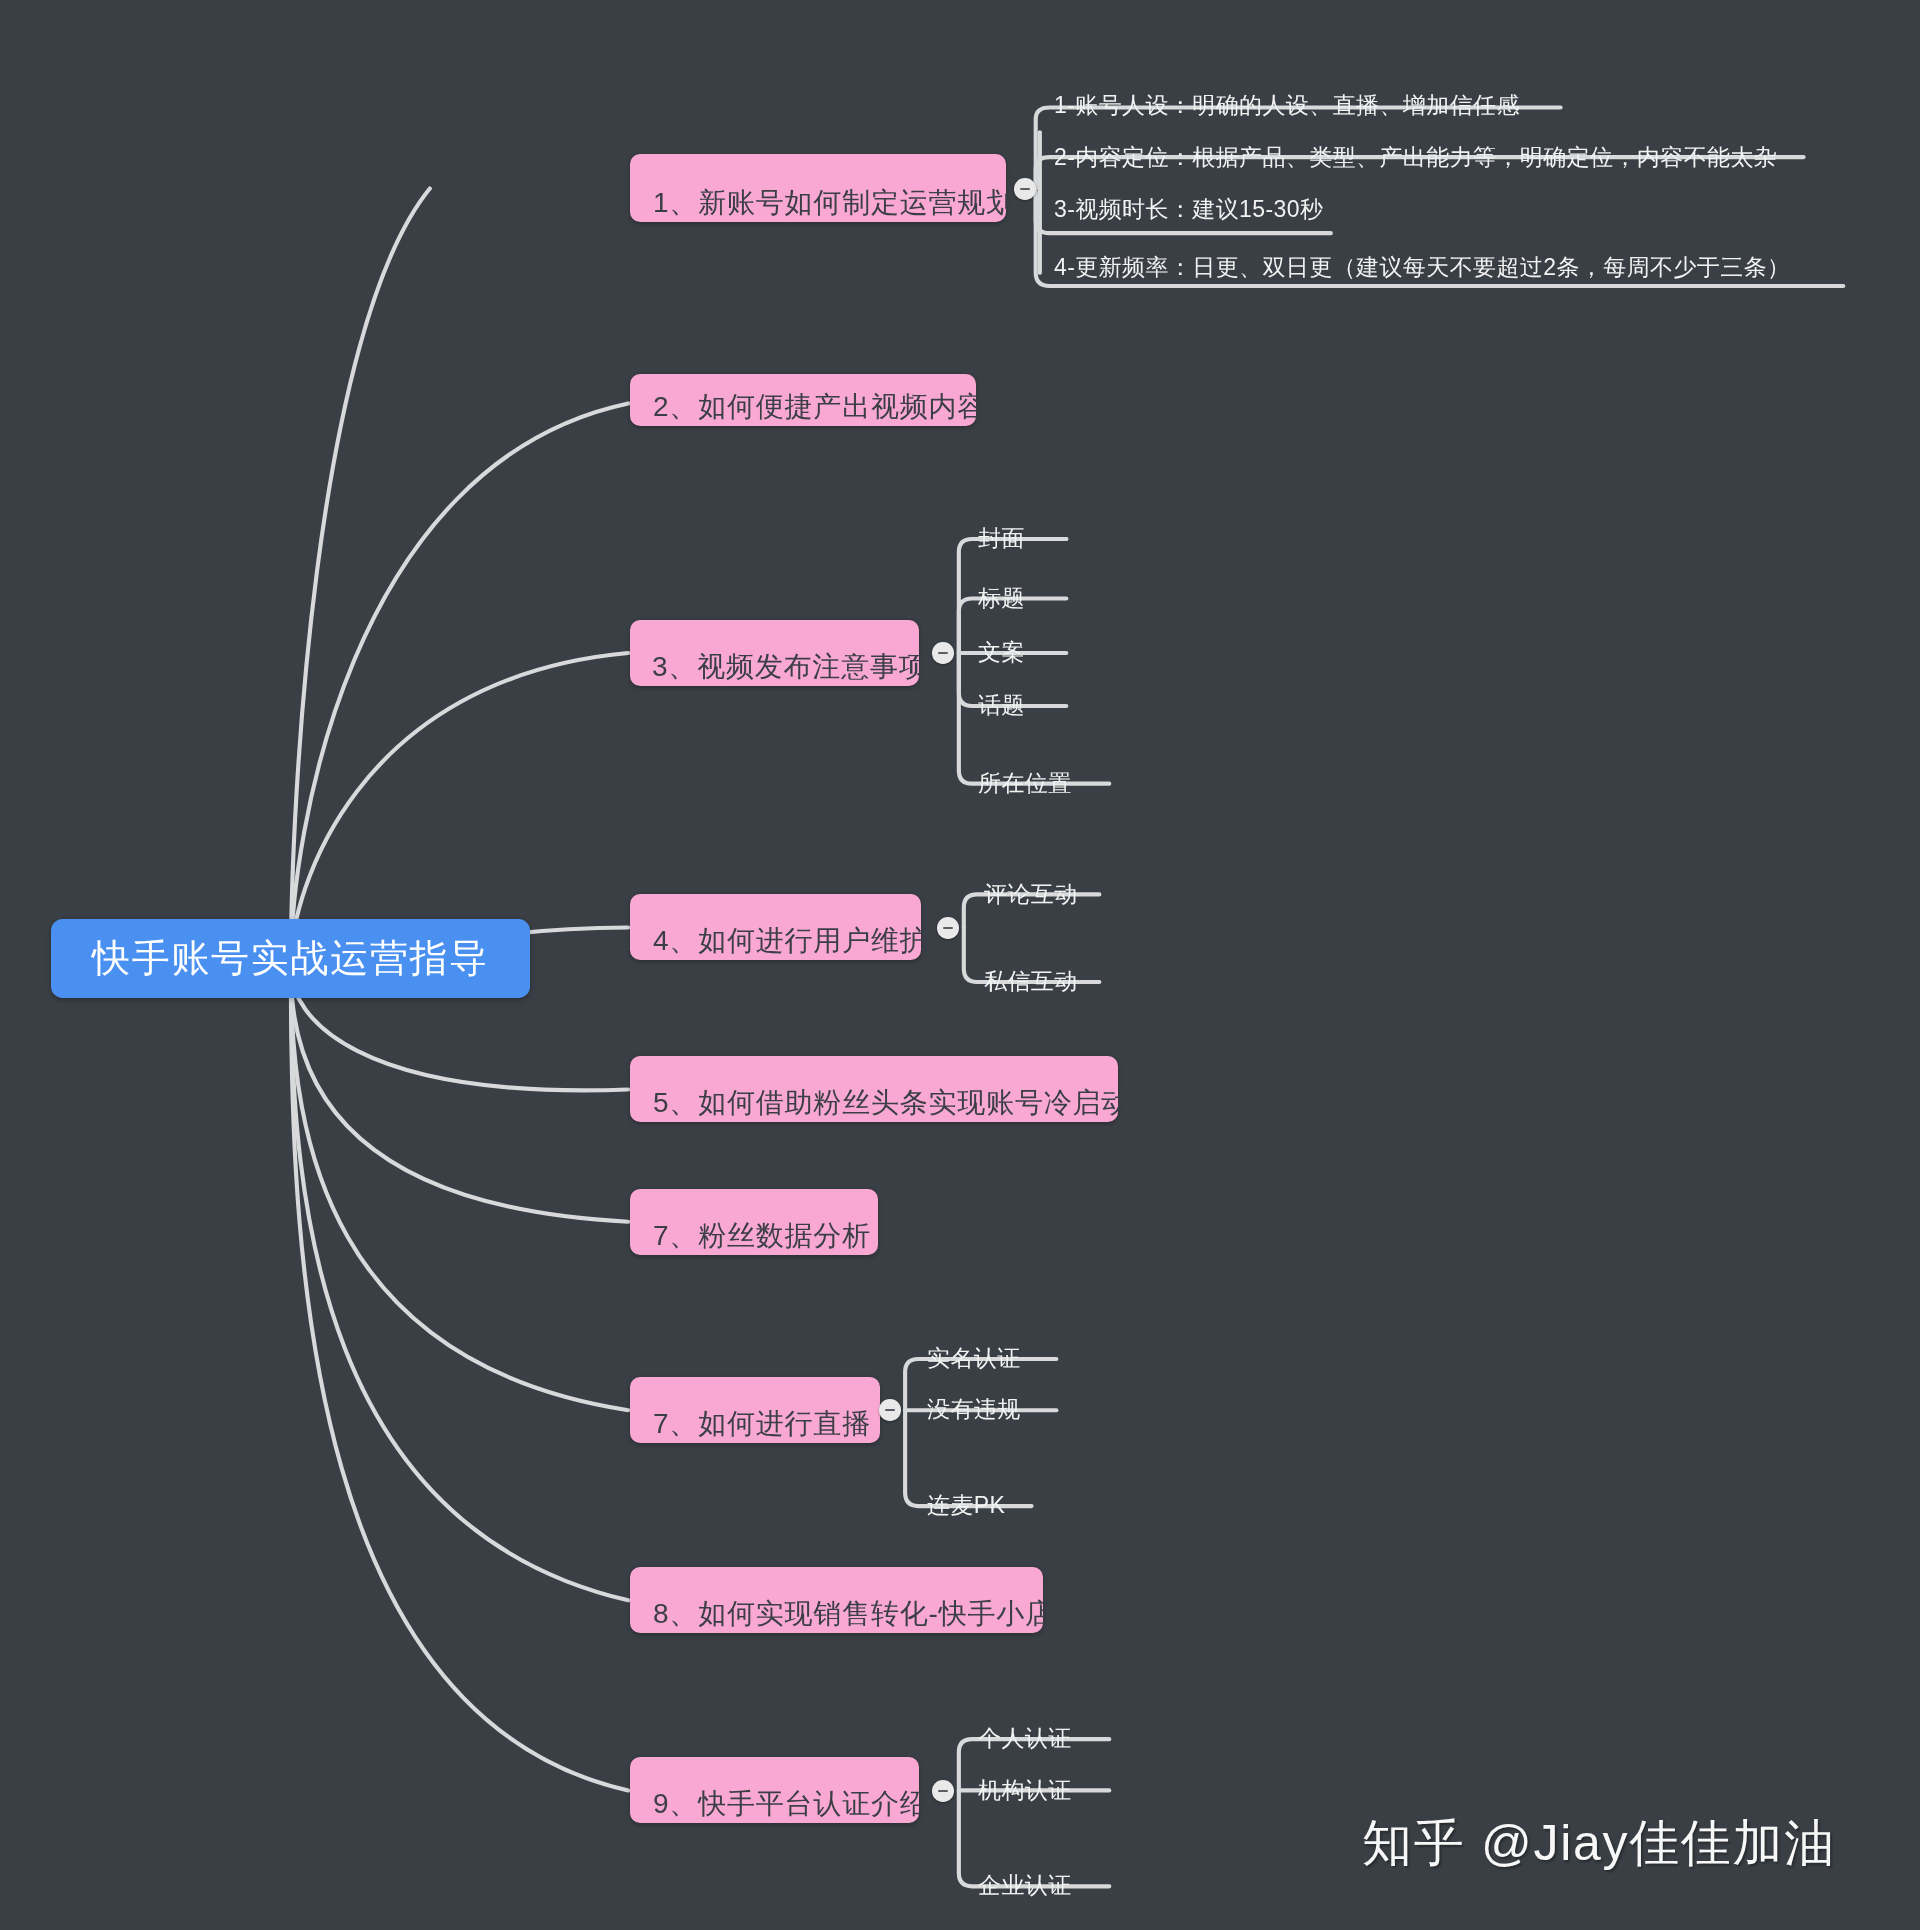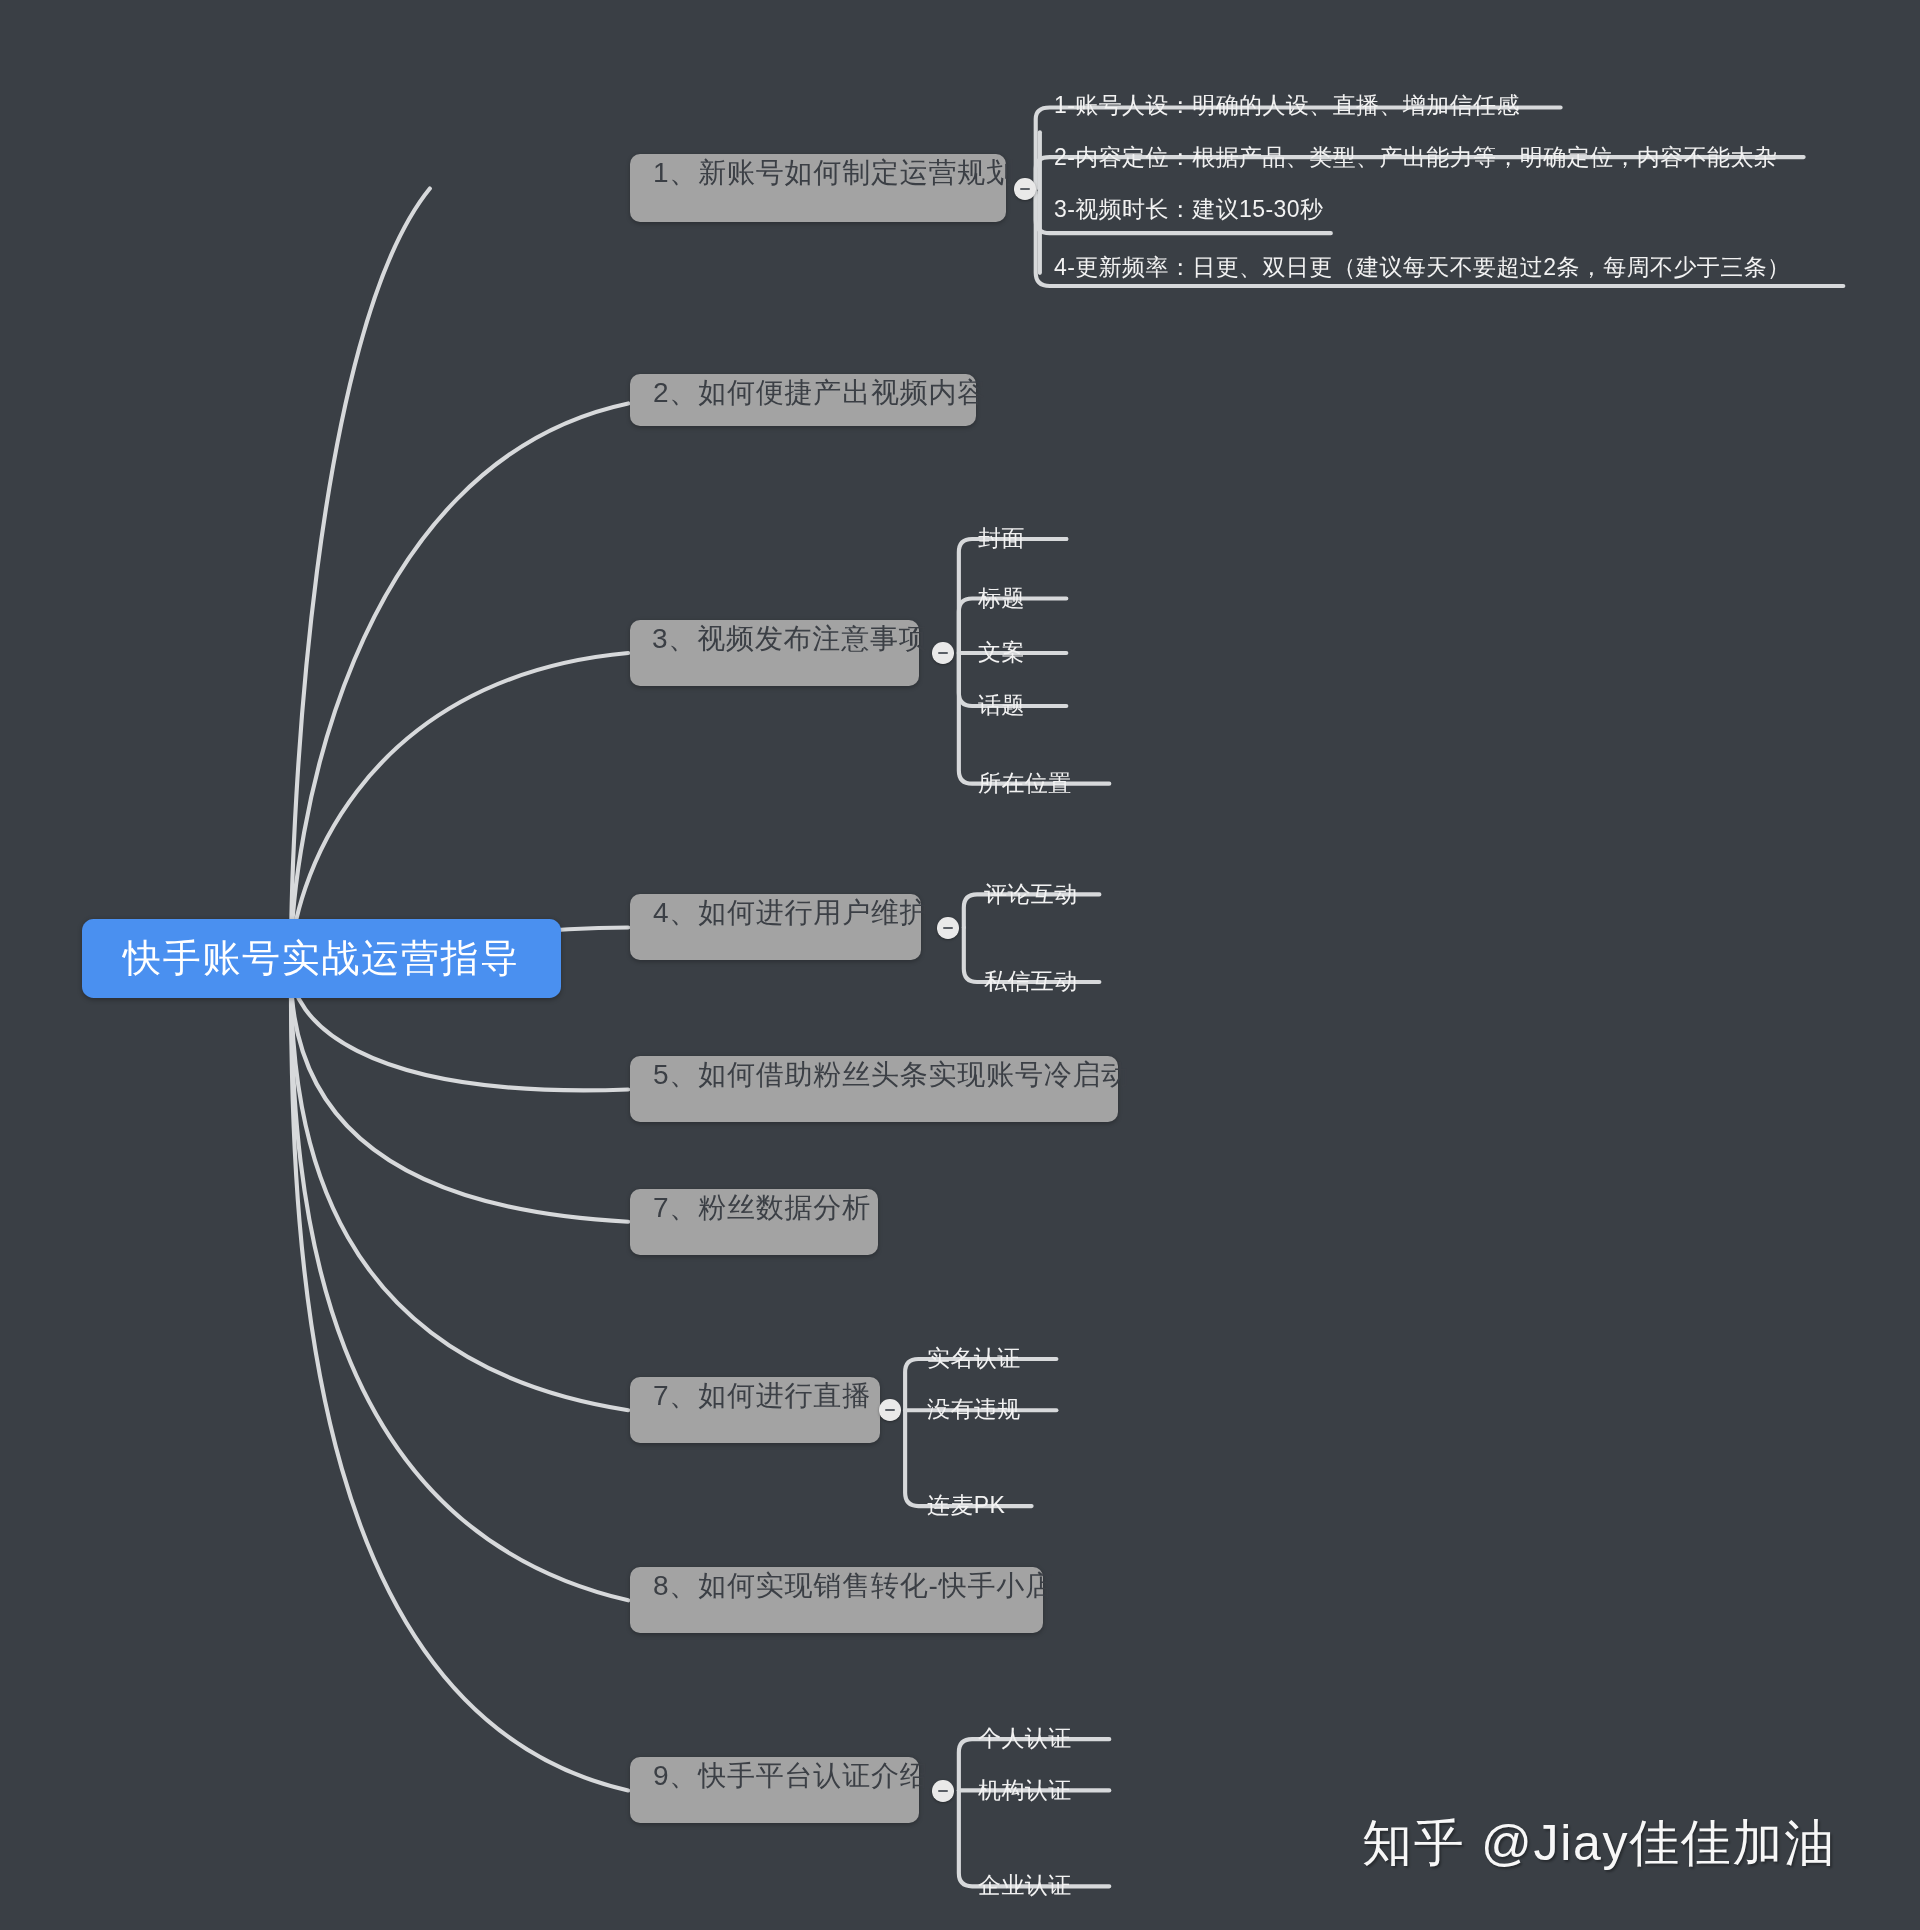--- a/index.html
+++ b/index.html
@@ -18,24 +18,24 @@
   .root{
     background:#4a90f0;color:#ffffff;
     border-radius:11.6px;
     font-size:38px;letter-spacing:1.7px;
     display:flex;align-items:center;justify-content:center;
     padding:0 28px;
     box-shadow:0 1.7px 5px rgba(0,0,0,.28);
   }
 
   .topic{
-    background:#a3a3a3;color:#3b3f45;
+    background:#f9a8d4;color:#3b3f45;
     border-radius:10px;
     font-size:28px;letter-spacing:0.8px;
-    display:flex;align-items:flex-start;
+    display:flex;align-items:flex-end;
     padding:0 23px;
     box-shadow:0 1.7px 4.1px rgba(0,0,0,.25);
     white-space:nowrap;
   }
 
   .leaf{
     color:#f2f2f2;
     font-size:23px;letter-spacing:0.4px;
     display:flex;align-items:center;
     white-space:nowrap;
@@ -111,21 +111,21 @@
       <path d="M1095 1706 L1095 1806 Q1095 1822 1111 1822 L1248 1822"></path>
     </g>
 
     <g fill="none" stroke="#d7d9db" stroke-width="5" stroke-linecap="round">
       <path d="M1160 2166 L1160 2120 Q1160 2104 1176 2104 L1342 2104"></path>
       <path d="M1160 2166 L1342 2166"></path>
       <path d="M1160 2166 L1160 2266 Q1160 2282 1176 2282 L1342 2282"></path>
     </g>
   </svg>
 
-  <div class="node root" style="left:51px;top:919px;width:479px;height:79px;margin-left:31px;">
+  <div class="node root" style="left:51px;top:919px;width:479px;height:79px;">
     <span>快手账号实战运营指导</span>
   </div>
 
   <div class="node topic" style="left:630px;top:154px;width:376px;height:68px;">
     <span>1、新账号如何制定运营规划</span>
   </div>
   <div class="toggle" style="left:1014px;top:178px;">
       <i></i>
     </div>
 

